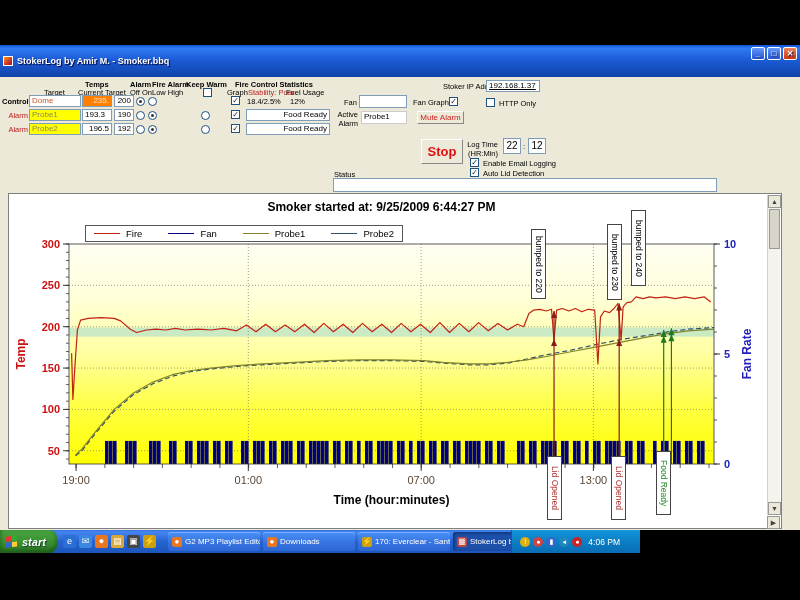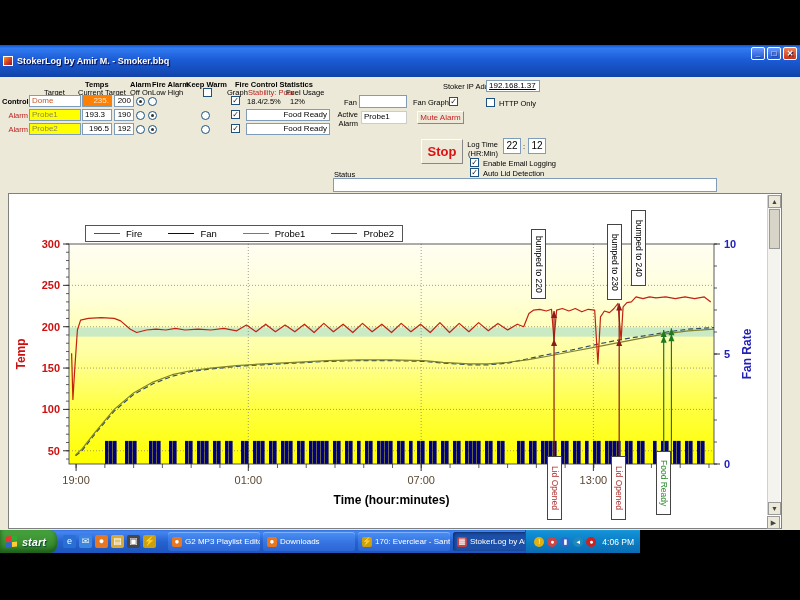--- a/index.html
+++ b/index.html
@@ -57,21 +57,21 @@
   .flag{width:12px;height:12px;display:grid;grid-template-columns:5px 5px;grid-template-rows:5px 5px;gap:1px;transform:skewY(-6deg);}
   .flag i{display:block;}
   .quick{display:flex;gap:3px;margin:0 6px;align-items:center;}
   .qicon{width:13px;height:13px;font-size:9px;line-height:13px;text-align:center;border-radius:2px;color:#fff;}
   .tasks{display:flex;gap:3px;margin-left:6px;}
   .taskbtn{width:92px;height:19px;border-radius:3px;display:flex;align-items:center;gap:3px;padding:0 4px;
     background:linear-gradient(180deg,#4990f5,#3572e0 60%,#2c67d4);color:#fff;font-size:8px;white-space:nowrap;overflow:hidden;
     box-shadow:inset 0 1px 0 #7ab0ff;}
   .taskbtn.active{background:#1c4fa8;box-shadow:inset 1px 1px 3px #0c2d68;}
   .ticon{width:10px;height:10px;flex:none;border-radius:2px;font-size:8px;line-height:10px;text-align:center;}
-  .tray{position:absolute;right:0;top:0;height:23px;display:flex;align-items:center;gap:3px;padding:0 6px 0 8px;
+  .tray{position:absolute;right:0;top:0;height:23px;display:flex;align-items:center;gap:3px;padding:0 20px 0 8px;
     background:linear-gradient(180deg,#1d9bd8 0%,#1290d8 8%,#0b7fc4 50%,#0a6cb4 100%);border-left:1px solid #0d5a9e;}
   .trayicon{width:10px;height:10px;border-radius:50%;font-size:7px;line-height:10px;text-align:center;color:#fff;}
   .clock{color:#fff;font-size:8.5px;padding-left:3px;}
 </style>
 </head>
 <body>
 
 <div class="screen">
 
   <div class="window">
@@ -157,20 +157,21 @@
     <div class="lbl" style="left:483px;top:114px;">Enable Email Logging</div>
     <div class="cb checked" style="left:470px;top:123px;"></div>
     <div class="lbl" style="left:483px;top:124px;">Auto Lid Detection</div>
     <div class="cb checked" style="left:470px;top:133px;"></div>
     <div class="lbl" style="left:483px;top:134px;">Show Notes</div>
     <div class="btn" style="left:361px;top:110px;width:64px;height:14px;color:#aaa;line-height:16px;margin-top:40px;">Update Stoker</div>
     <div class="lbl" style="left:334px;top:125px;">Status</div>
     <div class="tbox" style="left:333px;top:133px;width:384px;height:14px;"></div>
 
     <div class="chartpanel">
+      <div class="chart-title">Smoker started at: 9/25/2009 6:44:27 PM</div>
       <div class="legend" id="legend">
           <span class="item">
             <span class="swatch" style="border-top-color: rgb(194, 34, 16);"></span>
             <span>Fire</span>
           </span>
           <span class="item">
             <span class="swatch" style="border-top-color: rgb(0, 0, 128);"></span>
             <span>Fan</span>
           </span>
           <span class="item">

